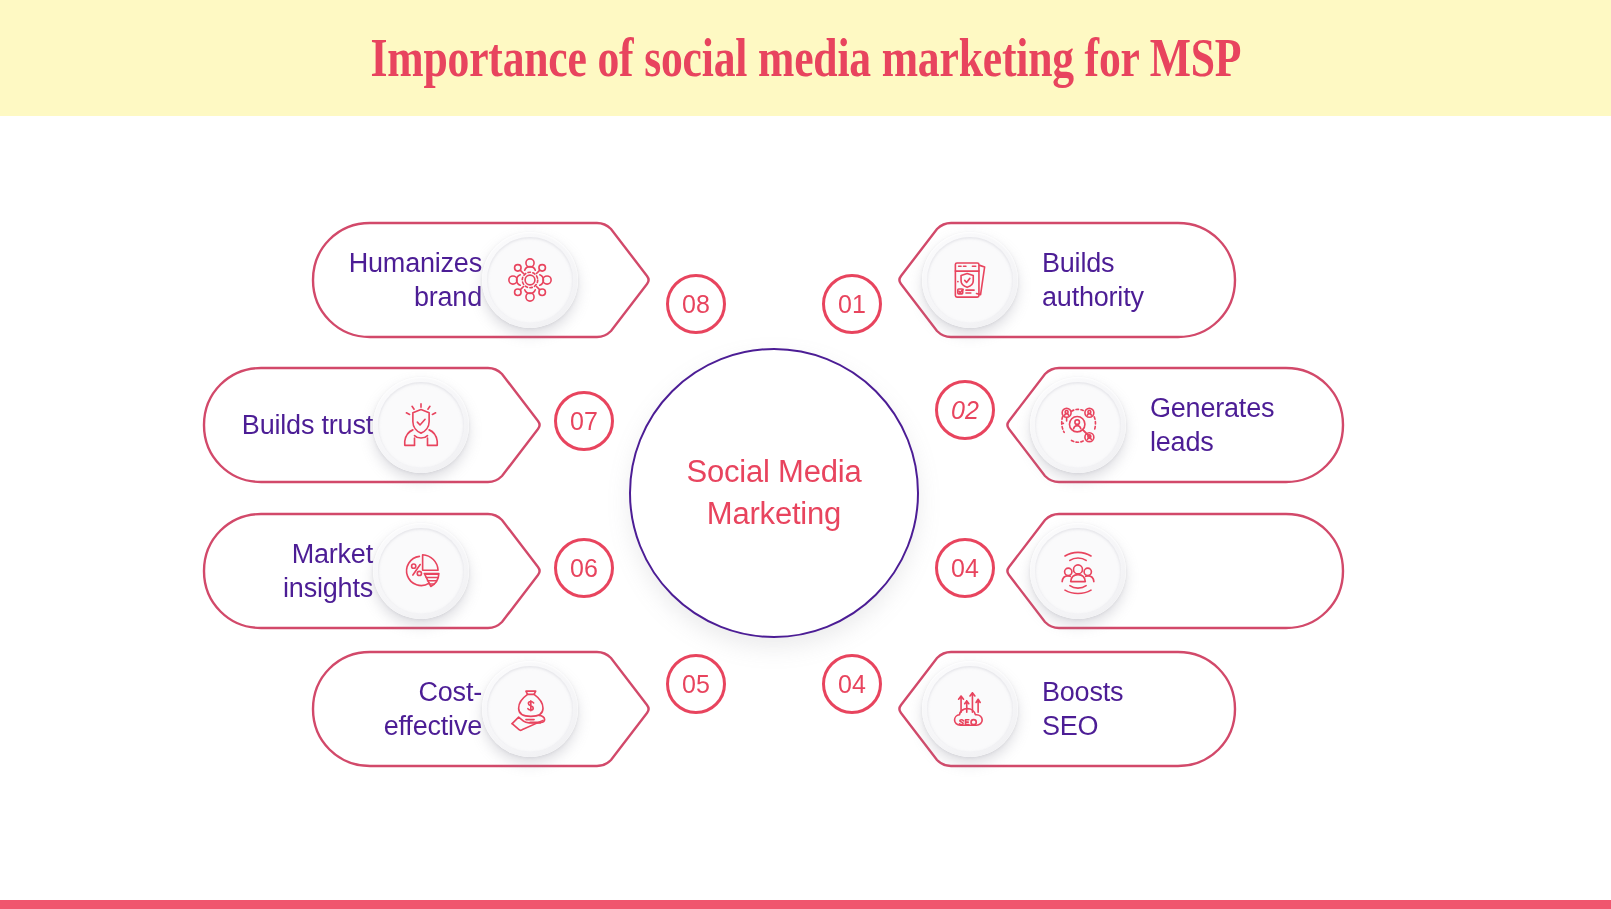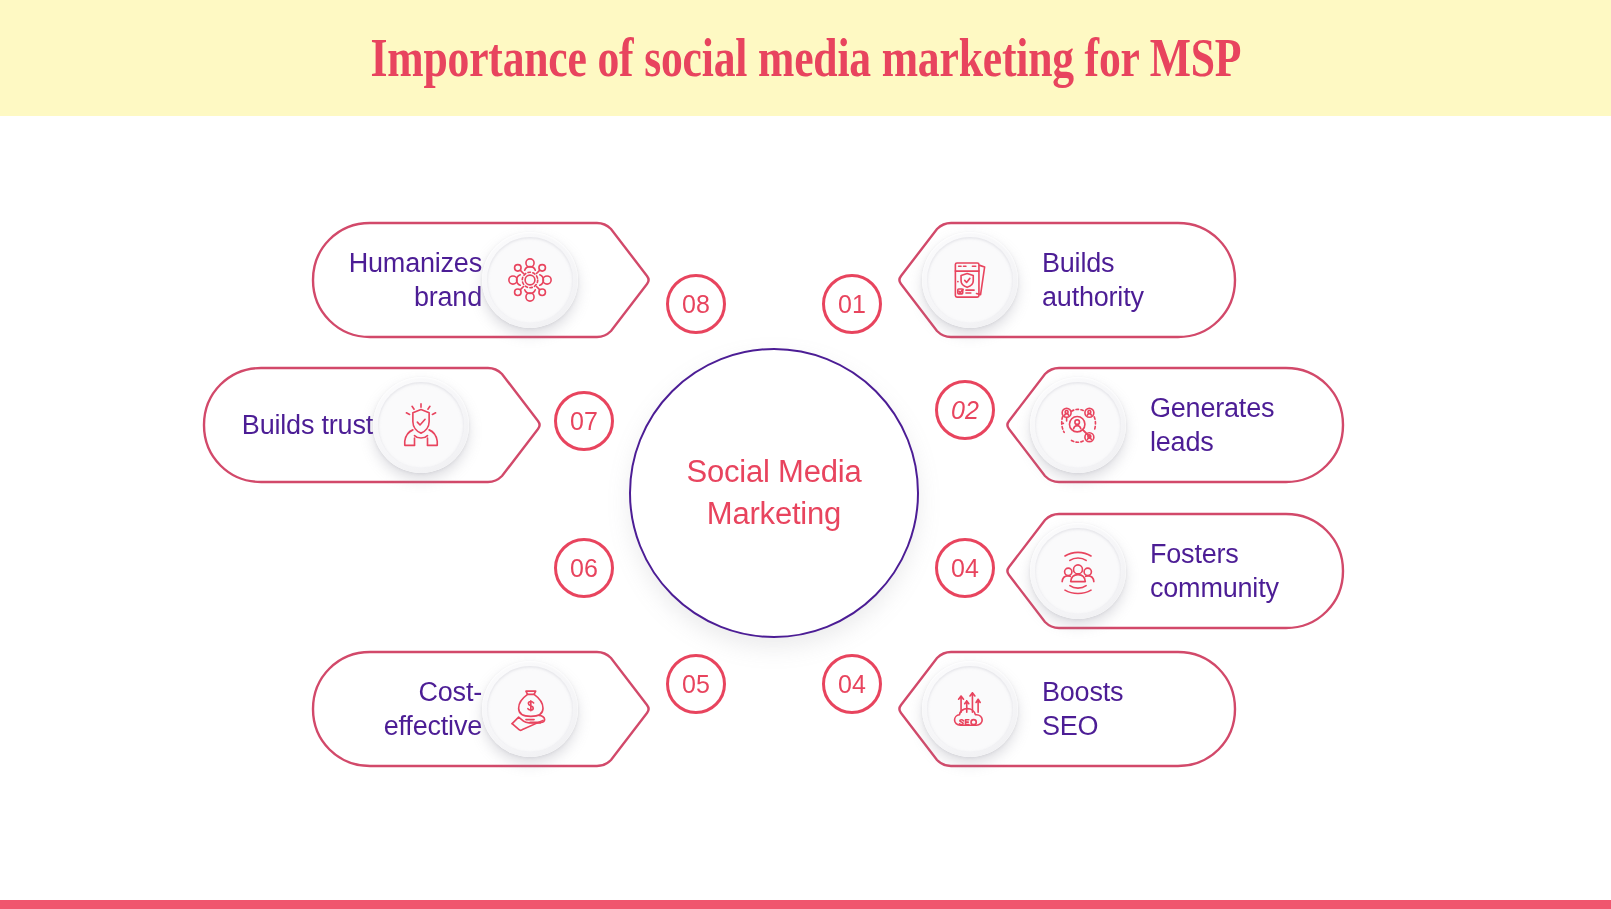--- a/index.html
+++ b/index.html
@@ -226,20 +226,43 @@
             <path d="M24 57 V48M40 57 V48"></path>
           </svg>
         </div>
       </div>
     </div>
   </div>
   <div class="num-badge" style="left:554px; top:391px;">
     <span>07</span>
   </div>
 
+  <div class="pill left" style="left:202px; top:512px; width:345px;">
+    <div class="pill-body">
+      <svg class="pill-svg" viewBox="0 0 345 118" preserveAspectRatio="none">
+        <path d="M59,2 H286 C292,2 296,4 300,8 L336,55 C338,57.5 338,60.5 336,63 L300,110 C296,114 292,116 286,116 H59 C27,116 2,91 2,59 C2,27 27,2 59,2 Z" fill="#ffffff" stroke="#D2496A" stroke-width="2.4"></path>
+      </svg>
+      <div class="pill-content" style="padding-left:34px; padding-right:78px;">
+        <div class="pill-text" style="flex:1;">
+          <span>Market</span><br><span>insights</span>
+        </div>
+        <div class="icon-disc">
+          <svg viewBox="0 0 64 64" fill="none" stroke="#E8445E" stroke-width="2" stroke-linecap="round" stroke-linejoin="round">
+            <path d="M30 14 A18 18 0 1 0 42 47"></path>
+            <path d="M34 12 A20 20 0 0 1 53 31 L34 31 Z"></path>
+            <path d="M36 35 L54 35 A19 19 0 0 1 44 51 Z"></path>
+            <path d="M38 36 H53M38.5 40 H53M40 44 H50.5M42 48 H48"></path>
+            <circle cx="23" cy="26" r="2.6"></circle>
+            <circle cx="30" cy="35" r="2.6"></circle>
+            <path d="M31 24 L22 37"></path>
+          </svg>
+        </div>
+      </div>
+    </div>
+  </div>
   <div class="num-badge" style="left:554px; top:538px;">
     <span>06</span>
   </div>
 
   <div class="pill left" style="left:311px; top:650px; width:345px;">
     <div class="pill-body">
       <svg class="pill-svg" viewBox="0 0 345 118" preserveAspectRatio="none">
         <path d="M59,2 H286 C292,2 296,4 300,8 L336,55 C338,57.5 338,60.5 336,63 L300,110 C296,114 292,116 286,116 H59 C27,116 2,91 2,59 C2,27 27,2 59,2 Z" fill="#ffffff" stroke="#D2496A" stroke-width="2.4"></path>
       </svg>
       <div class="pill-content" style="padding-left:34px; padding-right:78px;">
@@ -345,23 +368,20 @@
             <circle cx="20" cy="33" r="4.5"></circle>
             <path d="M12.5 45 C13 40.5 15.8 38 19.5 38 C20.6 38 21.6 38.2 22.5 38.6"></path>
             <circle cx="44" cy="33" r="4.5"></circle>
             <path d="M51.5 45 C51 40.5 48.2 38 44.5 38 C43.4 38 42.4 38.2 41.5 38.6"></path>
             <path d="M22 19 C27.5 15 36.5 15 42 19"></path>
             <path d="M16 13.5 C25 7.5 39 7.5 48 13.5"></path>
             <path d="M22 50 C27.5 54 36.5 54 42 50"></path>
             <path d="M16 55.5 C25 61 39 61 48 55.5"></path>
           </svg>
         </div>
-        <div class="pill-text" style="flex:1; margin-left:24px;">
-          <span>Fosters</span><br><span>community</span>
-        </div>
       </div>
     </div>
   </div>
   <div class="num-badge" style="left:935px; top:538px;">
     <span>04</span>
   </div>
 
   <div class="pill right" style="left:892px; top:650px; width:345px;">
     <div class="pill-body">
       <svg class="pill-svg" viewBox="0 0 345 118" preserveAspectRatio="none">

